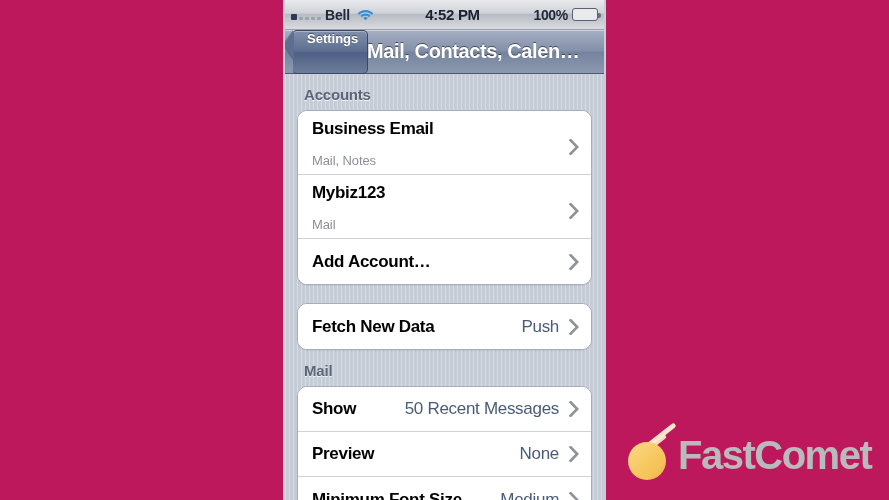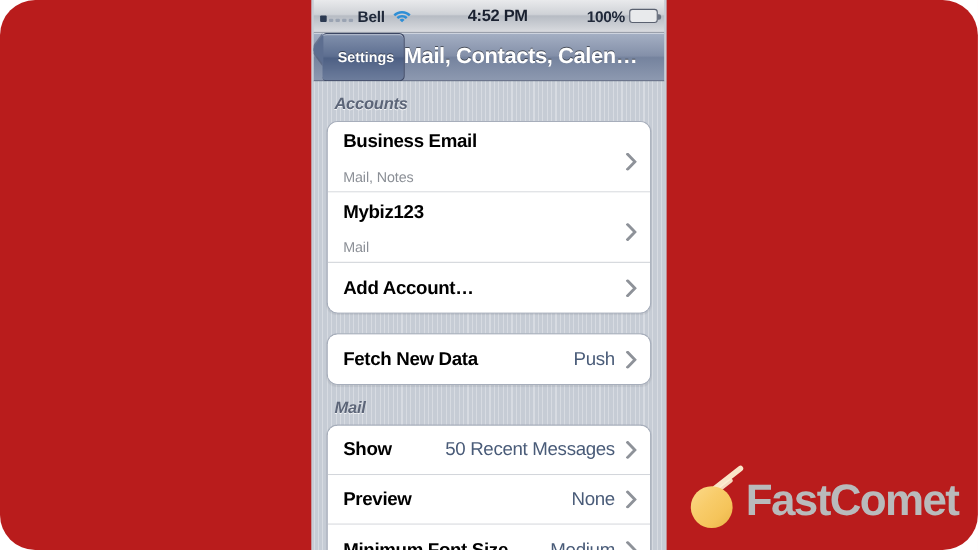--- a/index.html
+++ b/index.html
@@ -2,21 +2,21 @@
 <html><head>
 <meta charset="utf-8">
 <style>
   * { margin:0; padding:0; box-sizing:border-box; }
   html, body {
     width:889px; height:500px;
     background:#ffffff;
     font-family:"Liberation Sans", sans-serif;
     overflow:hidden;
   }
-  #root { position:relative; width:889px; height:500px; background:#b91c1c;border-radius:32px; }
+  #root { position:relative; width:889px; height:500px; background:#be185d; }
 
   
   .phone {
     position:absolute; left:283px; top:0; width:323px; height:500px;
     background:#c8cdd6;
   }
   .phone-screen {
     position:absolute; left:2px; top:0; width:319px; height:500px;
     background:#c5cbd4;
     overflow:hidden;
@@ -60,21 +60,21 @@
 
   
   .navbar {
     position:relative; height:44px;
     background:linear-gradient(to bottom,#a5b0c4 0%,#8490a9 48%,#75839e 52%,#8d99b0 100%);
     border-bottom:1px solid #4d5772;
     box-shadow:inset 0 1px 0 rgba(255,255,255,0.45);
     display:flex; align-items:center;
   }
   .backbtn {
-    position:absolute; left:8px; height:44px; display:flex; align-items:center;
+    position:absolute; left:8px; height:44px; display:flex; align-items:flex-start;
     padding:0 9px 0 14px;
     background:linear-gradient(to bottom,#8190ac 0%,#5d6e90 48%,#4e6084 52%,#6d7d9c 100%);
     border:1px solid #3d4763; border-left:none;
     border-radius:4px 5px 5px 4px;
     box-shadow:inset 0 1px 0 rgba(255,255,255,0.35);
     color:#fff; font-size:13px; font-weight:bold;
     text-shadow:0 -1px 0 rgba(0,0,0,0.45);
   }
   .backbtn::before {
     content:""; position:absolute; left:-11px; top:-1px;
@@ -106,21 +106,20 @@
       repeating-linear-gradient(to right,
         rgba(255,255,255,0.30) 0px, rgba(255,255,255,0.30) 1px,
         rgba(0,0,0,0.0) 1px, rgba(0,0,0,0.0) 4px),
       #c6ccd5;
   }
   .sec-header {
     font-size:15px; font-weight:bold; color:#5c6578;
     text-shadow:0 1px 0 rgba(255,255,255,0.75);
     padding:12px 0 7px 19px;
     letter-spacing:-0.2px;
-    font-style:italic;
   }
   .group {
     margin:0 12px;
     background:#fff;
     border:1px solid #a7aebb;
     border-radius:10px;
     overflow:hidden;
     box-shadow:0 1px 1px rgba(0,0,0,0.06);
   }
   .row {

